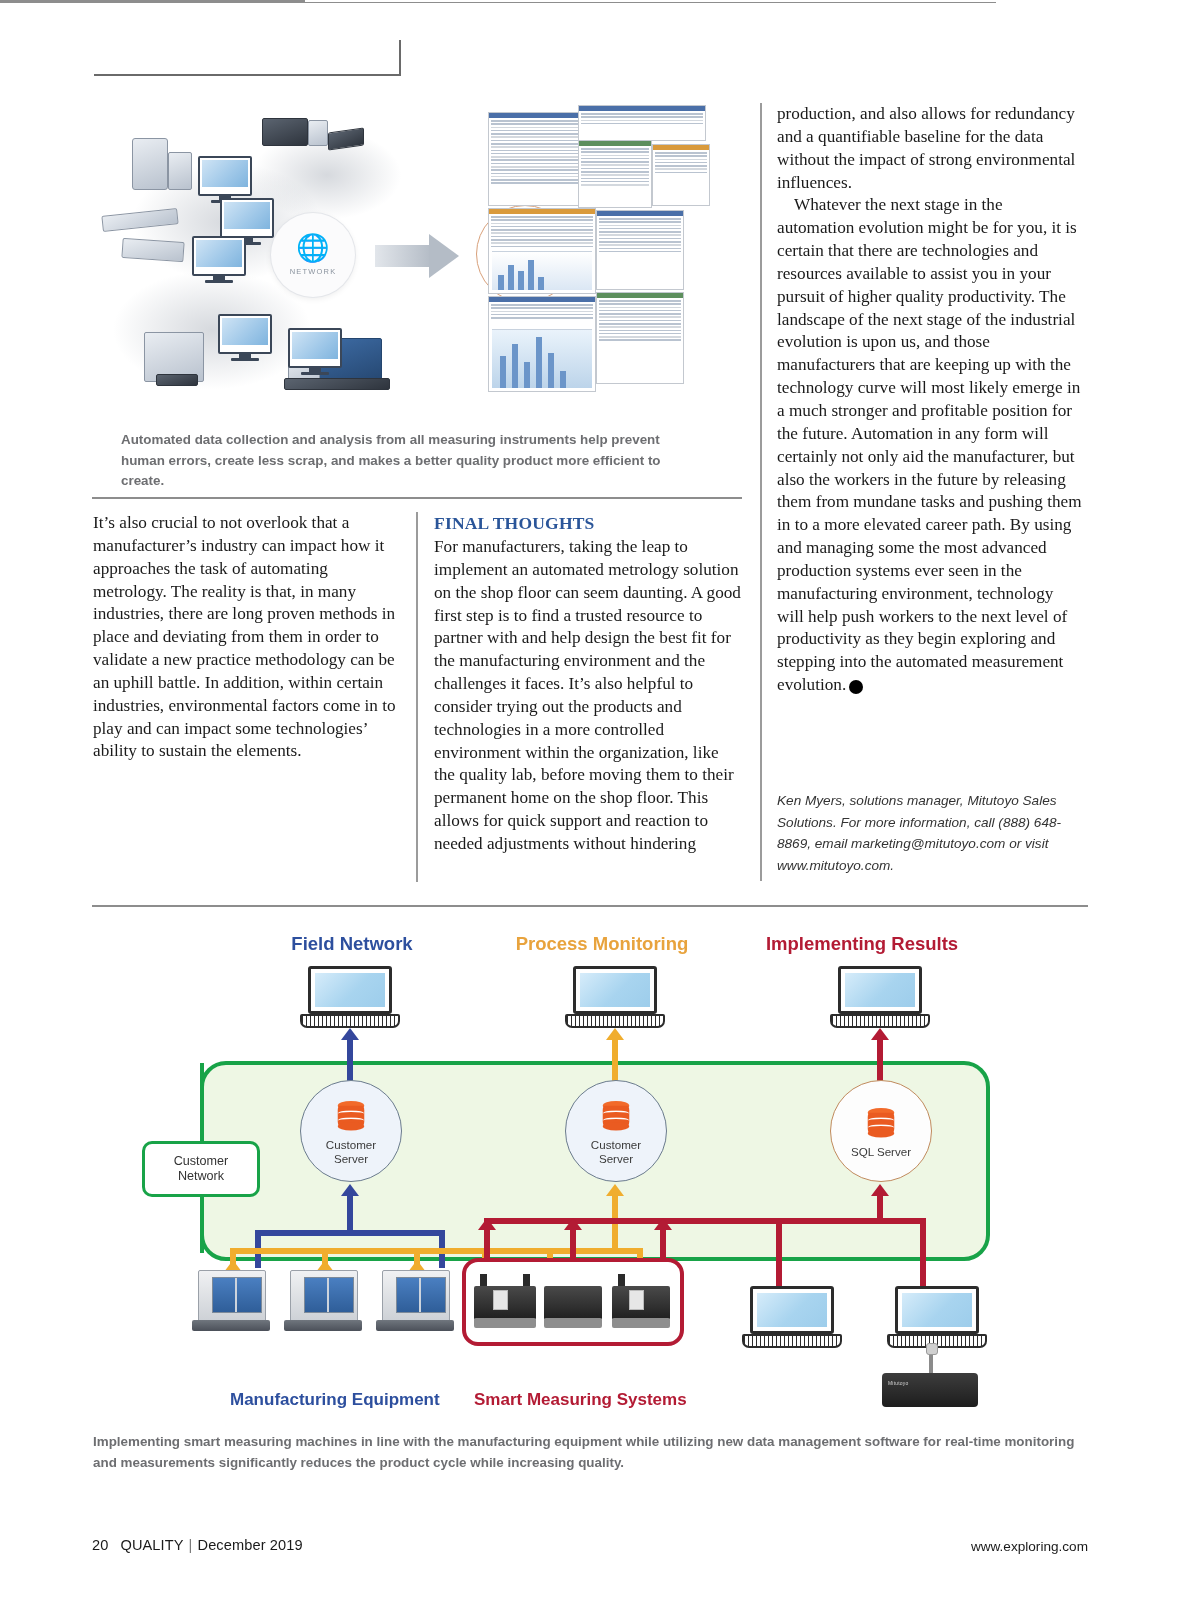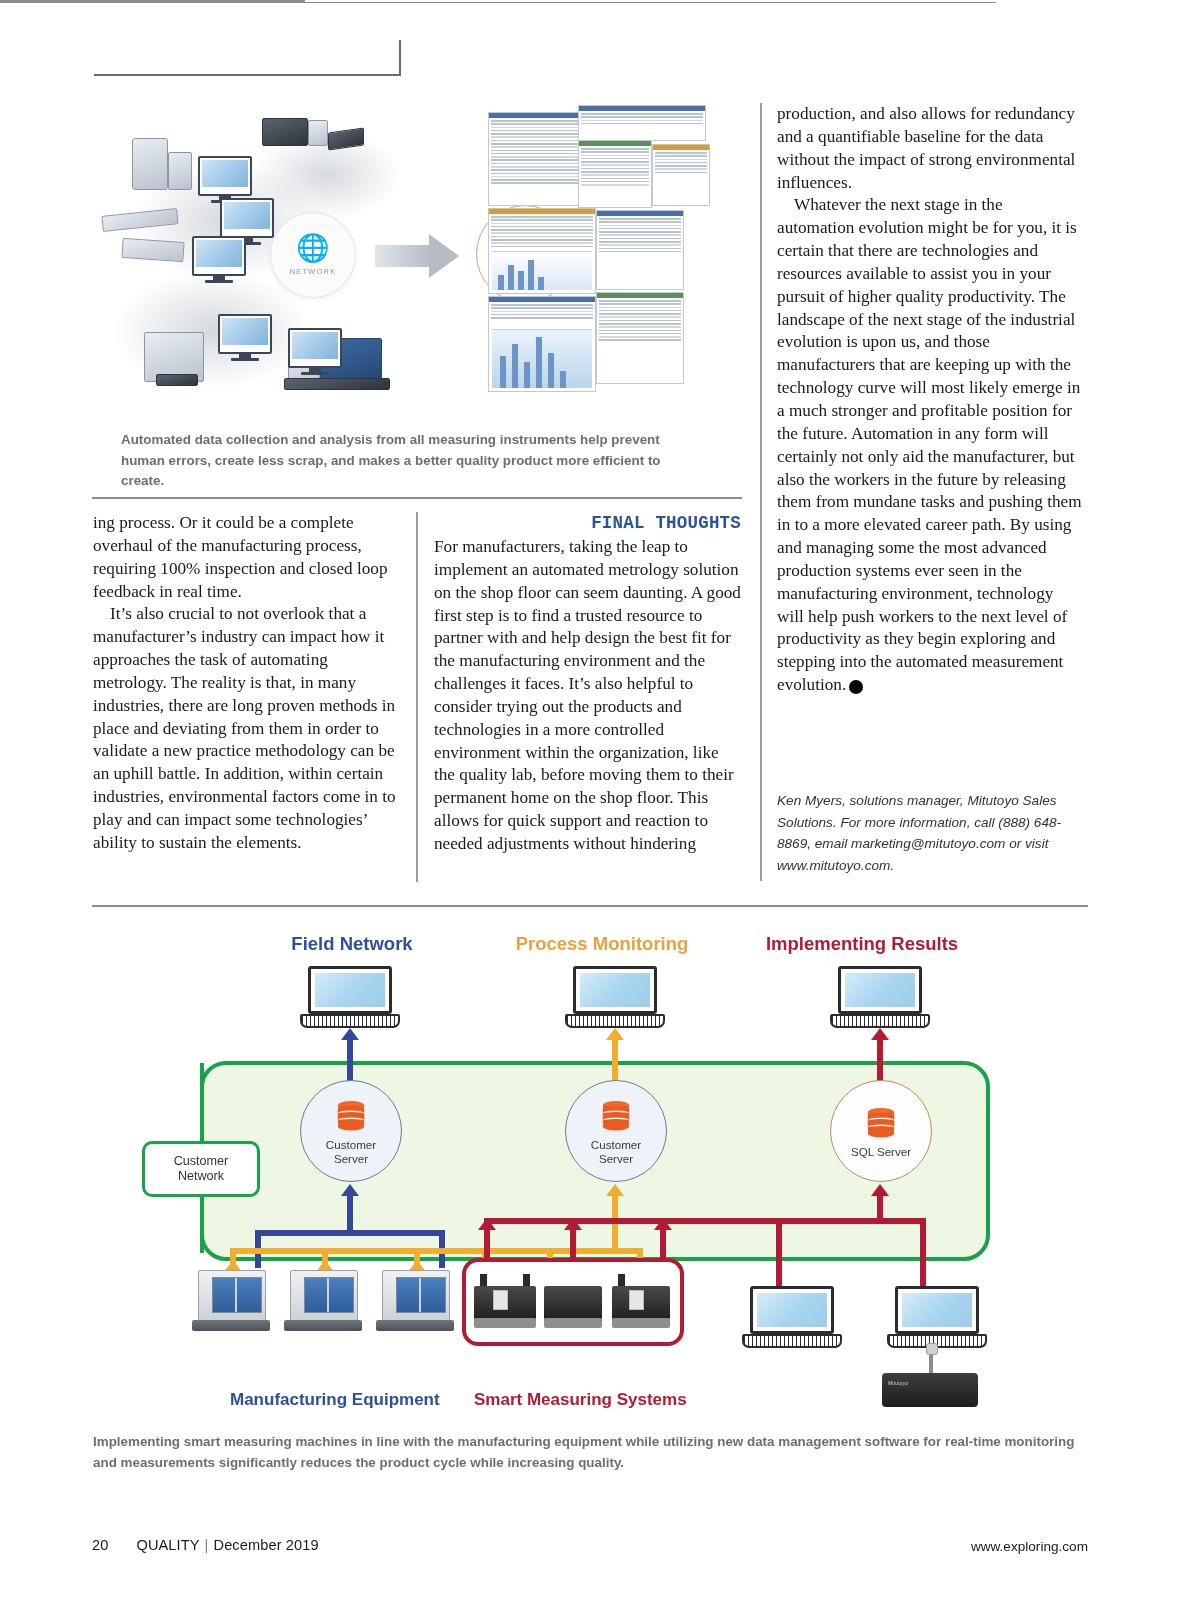--- a/index.html
+++ b/index.html
@@ -193,27 +193,26 @@
   #col2 { left: 434px; top: 512px; width: 307px; }
   #col3 { left: 777px; top: 103px; width: 305px; }
 
   .col-divider {
     position: absolute; width: 1.5px; background: #9b9b9b;
   }
   #divider-1-2 { left: 416px; top: 512px; height: 370px; }
   #divider-2-3 { left: 760px; top: 103px; height: 778px; }
 
   .subhead {
-    font-family: Liberation Mono, monospace;
+    font-family: Liberation Serif, serif;
     font-size: 17.5px; font-weight: bold;
     color: #2a5599;
     letter-spacing: .2px;
     margin: 0 0 1px 0;
     line-height: 23px;
-    text-align: right;
   }
   .endmark {
     display: inline-block;
     width: 14px; height: 14px; border-radius: 50%;
     background: #000; color: #fff;
     font-family: "Liberation Serif", serif;
     font-size: 11px; font-weight: bold;
     text-align: center; line-height: 14px;
     vertical-align: -1px; margin-left: 3px;
   }
@@ -398,21 +397,21 @@
   #foot-mfg   { left: 138px; top: 472px; color: #2d4f9e; }
   #foot-smart { left: 382px; top: 472px; color: #b31b34; }
 
   
   .footer-left {
     position: absolute; left: 92px; top: 1537px;
     font-family: "Liberation Sans", sans-serif;
     font-size: 14.6px; color: #1a1a1a;
     letter-spacing: .1px;
   }
-  .footer-left .pg { margin-right: 28px; }
+  .footer-left .pg { margin-right: 12px; }
   .footer-left .bar { color: #7a7a7a; margin: 0 5px; }
   .footer-right {
     position: absolute; right: 112px; top: 1539px;
     font-family: "Liberation Sans", sans-serif;
     font-size: 13.6px; color: #1a1a1a;
   }
 </style>
 </head>
 <body>
 
@@ -626,21 +625,20 @@
     </div>
   </div>
 
   <div class="fig-caption" id="caption-top">Automated data collection and analysis from all measuring instruments help prevent human errors, create less scrap, and makes a better quality product more efficient to create.</div>
   <div class="rule" id="rule-above-body"></div>
 
   <div class="col-divider" id="divider-1-2"></div>
   <div class="col-divider" id="divider-2-3"></div>
 
   <div class="col" id="col1">
-    <p>ing process. Or it could be a complete overhaul of the manufacturing process, requiring 100% inspection and closed loop feedback in real time.</p>
     <p>It’s also crucial to not overlook that a manufacturer’s industry can impact how it approaches the task of automating metrology. The reality is that, in many industries, there are long proven methods in place and deviating from them in order to validate a new practice methodology can be an uphill battle. In addition, within certain industries, environmental factors come in to play and can impact some technologies’ ability to sustain the elements.</p>
   </div>
 
   <div class="col" id="col2">
     <h2 class="subhead">FINAL THOUGHTS</h2>
     <p>For manufacturers, taking the leap to implement an automated metrology solution on the shop floor can seem daunting. A good first step is to find a trusted resource to partner with and help design the best fit for the manufacturing environment and the challenges it faces. It’s also helpful to consider trying out the products and technologies in a more controlled environment within the organization, like the quality lab, before moving them to their permanent home on the shop floor. This allows for quick support and reaction to needed adjustments without hindering</p>
   </div>
 
   <div class="col" id="col3">
     <p>production, and also allows for redundancy and a quantifiable baseline for the data without the impact of strong environmental influences.</p>

